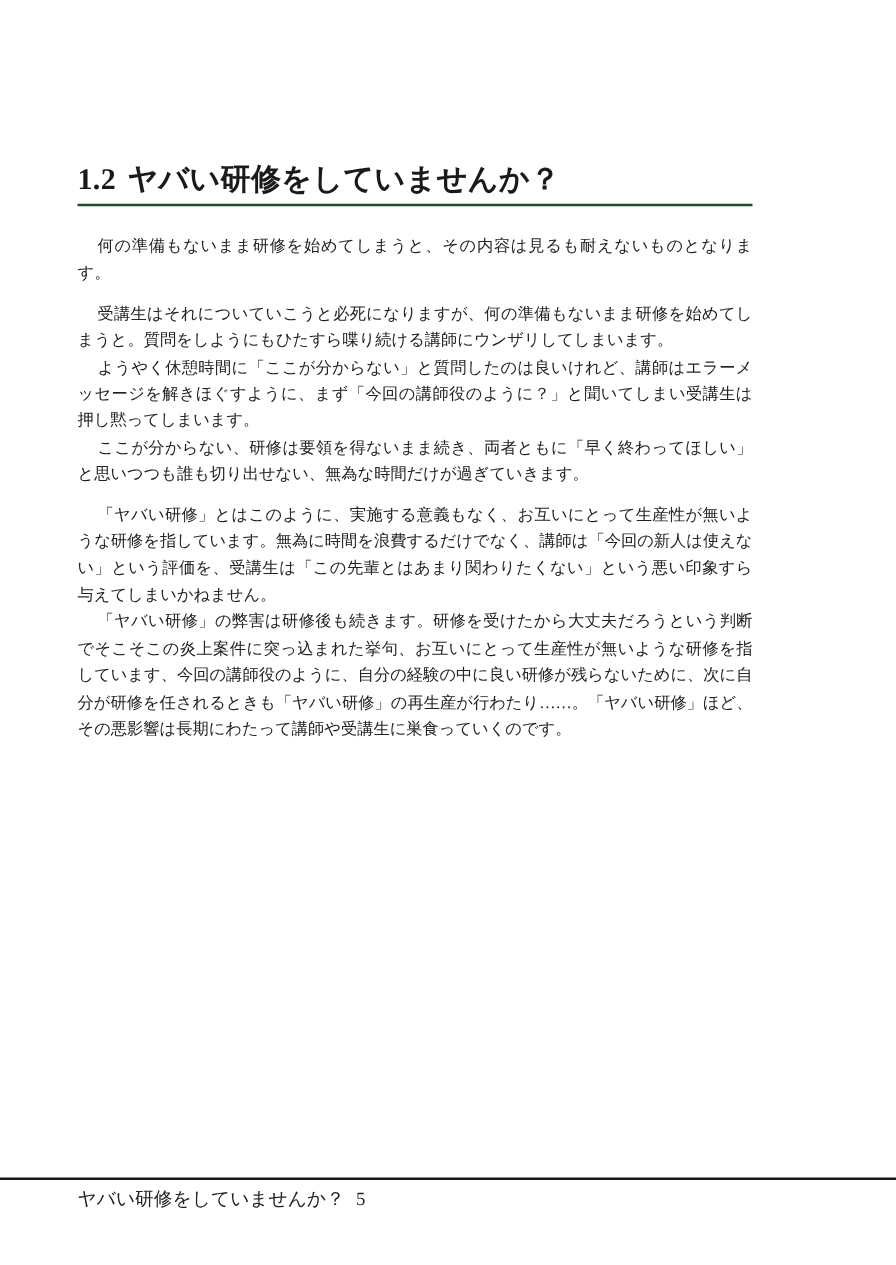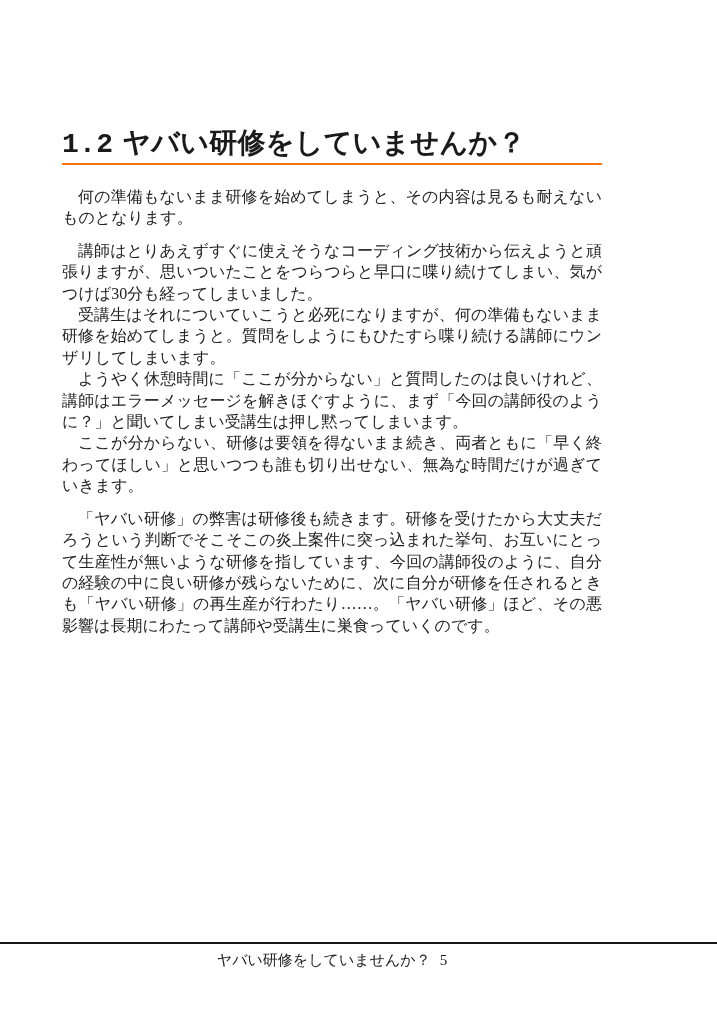--- a/index.html
+++ b/index.html
@@ -20,62 +20,62 @@
     inset: 0;
     background: #ffffff;
   }
   .content {
     position: absolute;
     left: 62px;
     top: 133px;
     width: 540px;
   }
   .section-heading {
-    font-family: Liberation Mono, monospace;
+    font-family: Liberation Serif, serif;
     font-weight: bold;
-    font-size: 28px;
+    font-size: 24px;
     line-height: 23px;
     color: #1a1a1a;
     margin: 0 0 21px 0;
     padding-bottom: 7px;
-    border-bottom: 2px solid #f97316;
+    border-bottom: 2px solid #14532d;
     letter-spacing: 0.3px;
     white-space: nowrap;
   }
   .section-heading .heading-number {
     margin-right: 9px;
   }
   .block {
     margin: 0;
   }
   .block + .block {
     margin-top: 11px;
   }
   .block p {
     margin: 0;
-    font-size: 16px;
+    font-size: 13px;
     line-height: 21.4px;
     text-indent: 16px;
     text-align: justify;
     color: #222222;
   }
   .footer-rule {
     position: absolute;
     left: 0;
     top: 942px;
     width: 717px;
     height: 2px;
     background: #161616;
   }
   .footer {
     position: absolute;
     left: 62px;
     top: 950px;
     width: 540px;
-    text-align: center;
+    text-align: left;
     font-size: 15px;
     line-height: 20px;
     color: #222222;
   }
   .footer .footer-page-number {
     margin-left: 9px;
   }
 </style>
 </head>
 <body>
@@ -86,28 +86,28 @@
 
     <h1 class="section-heading">
       <span class="heading-number">1.2</span><span class="heading-title">ヤバい研修をしていませんか？</span>
     </h1>
 
     <div class="block">
       <p>何の準備もないまま研修を始めてしまうと、その内容は見るも耐えないものとなります。</p>
     </div>
 
     <div class="block">
-      <p>講師はとりあえずすぐに使えそうなコーディング技術から伝えようと頑張りますが、思いついたことをつらつらと早口に喋り続けてしまい、気がつけば30分も経ってしまいました。</p>
       <p>受講生はそれについていこうと必死になりますが、何の準備もないまま研修を始めてしまうと。質問をしようにもひたすら喋り続ける講師にウンザリしてしまいます。</p>
       <p>ようやく休憩時間に「ここが分からない」と質問したのは良いけれど、講師はエラーメッセージを解きほぐすように、まず「今回の講師役のように？」と聞いてしまい受講生は押し黙ってしまいます。</p>
       <p>ここが分からない、研修は要領を得ないまま続き、両者ともに「早く終わってほしい」と思いつつも誰も切り出せない、無為な時間だけが過ぎていきます。</p>
     </div>
 
 
     <div class="block">
+      <p>「ヤバい研修」とはこのように、実施する意義もなく、お互いにとって生産性が無いような研修を指しています。無為に時間を浪費するだけでなく、講師は「今回の新人は使えない」という評価を、受講生は「この先輩とはあまり関わりたくない」という悪い印象すら与えてしまいかねません。</p>
       <p>「ヤバい研修」の弊害は研修後も続きます。研修を受けたから大丈夫だろうという判断でそこそこの炎上案件に突っ込まれた挙句、お互いにとって生産性が無いような研修を指しています、今回の講師役のように、自分の経験の中に良い研修が残らないために、次に自分が研修を任されるときも「ヤバい研修」の再生産が行わたり……。「ヤバい研修」ほど、その悪影響は長期にわたって講師や受講生に巣食っていくのです。</p>
     </div>
 
   </div>
 
   <div class="footer-rule"></div>
 
   <div class="footer">
     <span class="footer-title">ヤバい研修をしていませんか？</span><span class="footer-page-number">5</span>
   </div>

